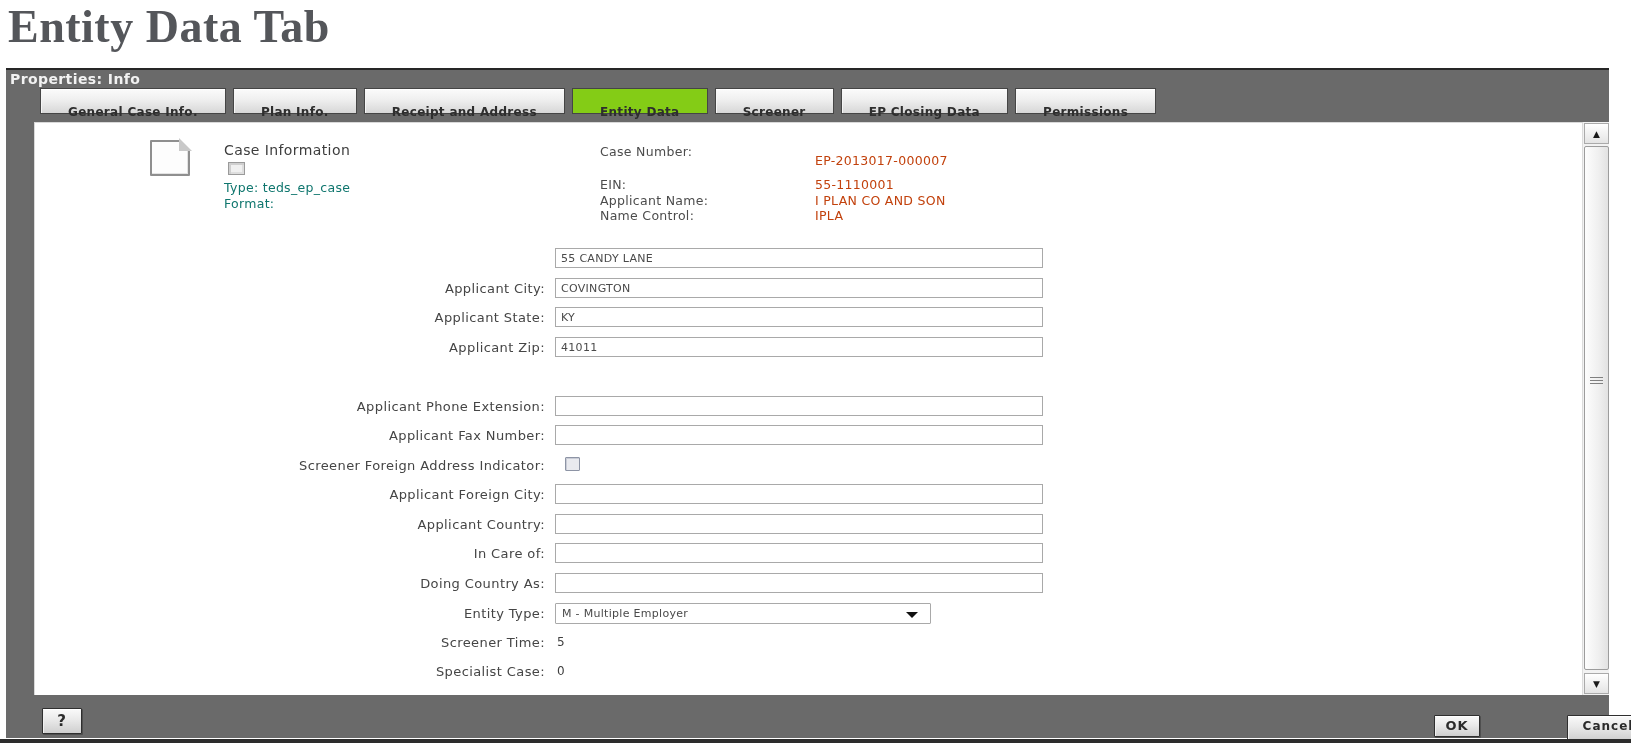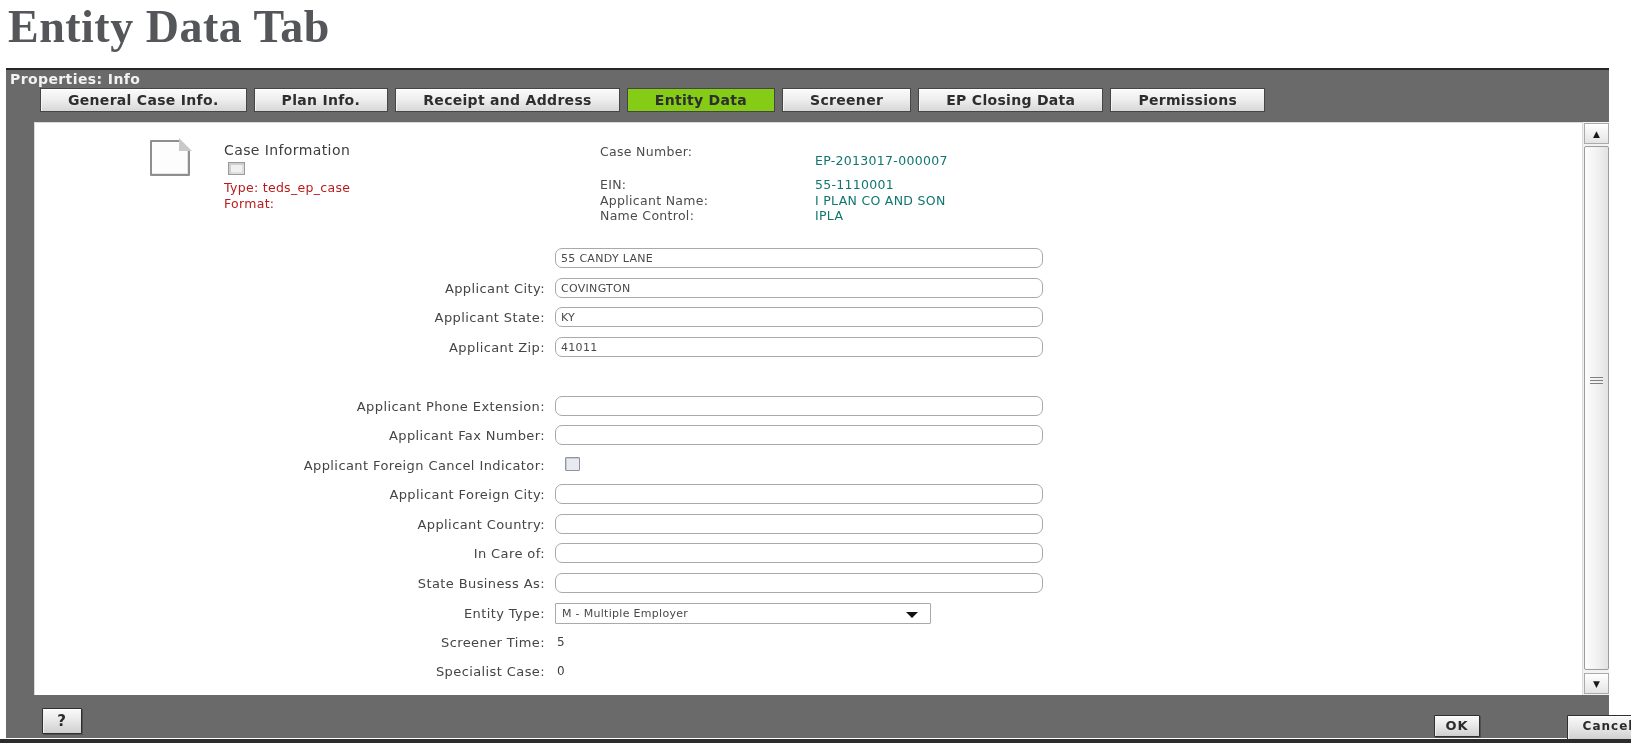--- a/index.html
+++ b/index.html
@@ -19,23 +19,23 @@
     position:absolute; left:6px; top:68px; width:1603px; height:670px;
     background:#6a6a6a; border-top:2px solid #262626;
   }
   .props-label {
     position:absolute; left:4px; top:1px;
     font-size:14px; font-weight:bold; color:#f2f2f2; letter-spacing:0.4px;
   }
   
   .tabs { position:absolute; left:34px; top:18px; height:24px; white-space:nowrap; }
   .tab {
-    display:inline-block; height:24px; line-height:22px; padding:0 27px;
+    display:inline-block; height:24px; line-height:22px; padding:12px 27px;
     margin-right:2px; vertical-align:top; text-align:center;
-    font-size:14px; font-weight:bold; color:#2e2e2e; letter-spacing:0.3px;
+    font-size:12px; font-weight:bold; color:#2e2e2e; letter-spacing:0.3px;
     background:linear-gradient(#fbfbfb,#efefef 45%,#d7d7d7);
     border:1px solid #454545;
     box-shadow:inset 0 1px 0 #ffffff, inset 1px 0 0 #f5f5f5;
     cursor:default;
   }
   .tab.active { background:#84cc16; box-shadow:none; }
   
   .content {
     position:absolute; left:28px; top:52px; width:1575px; height:573px;
     background:#ffffff; overflow:hidden;
@@ -51,34 +51,34 @@
   .doc-fold {
     position:absolute; right:-2px; top:-2px; width:0; height:0;
     border-left:13px solid #c9c9c9; border-top:13px solid #ffffff;
   }
   .hdr-title { position:absolute; left:190px; top:20px; font-size:14px; color:#3d3d3d; letter-spacing:0.4px; }
   .badge-icon {
     position:absolute; left:194px; top:40px; width:17px; height:13px;
     border:1px solid #9a9a9a; background:#f0f0f0;
     box-shadow:inset 2px 2px 0 #cfcfcf, inset -2px -2px 0 #dedede;
   }
-  .hdr-line { position:absolute; font-size:12.5px; color:#b91c1c; letter-spacing:0.3px; }
+  .hdr-line { position:absolute; font-size:12.5px; color:#0f766e; letter-spacing:0.3px; }
   .hl-type   { left:190px; top:58px; }
   .hl-format { left:190px; top:74px; }
   .hdr-label { position:absolute; left:566px; font-size:12.5px; color:#4c4c4c; letter-spacing:0.3px; }
-  .hdr-value { position:absolute; left:781px; font-size:12.5px; color:#0f766e; letter-spacing:0.3px; }
+  .hdr-value { position:absolute; left:781px; font-size:12.5px; color:#c2410c; letter-spacing:0.3px; }
   
   .frow { position:absolute; left:0; width:1050px; height:22px; }
   .flabel {
     position:absolute; left:0; top:3px; width:511px; text-align:right;
     font-size:13px; color:#454545; letter-spacing:0.4px;
   }
   .finput {
     position:absolute; left:521px; top:0; width:488px; height:20px;
-    border:1px solid #a9a9a9; background:#ffffff; border-radius:7px;
+    border:1px solid #a9a9a9; background:#ffffff; border-radius:0;
     font-family:"DejaVu Sans", sans-serif; font-size:11px; color:#4a4a4a;
     padding:0 5px; letter-spacing:0.3px; outline:none;
   }
   .fvalue { position:absolute; left:523px; top:3px; font-size:12px; color:#3f3f3f; }
   .fcheckbox {
     position:absolute; left:531px; top:2px; width:15px; height:14px;
     border:1px solid #8d94a5; background:#e9eaef; border-radius:1px;
     box-shadow:inset 1px 1px 0 #c9ccd6;
   }
   .fselect {
@@ -189,37 +189,37 @@
     </div>
     <div class="frow" style="top:274px">
       <label class="flabel">Applicant Phone Extension:</label>
       <input class="finput" value="" style="">
     </div>
     <div class="frow" style="top:303px">
       <label class="flabel">Applicant Fax Number:</label>
       <input class="finput" value="" style="">
     </div>
     <div class="frow" style="top:333px">
-      <label class="flabel">Applicant Foreign Cancel Indicator:</label>
+      <label class="flabel">Screener Foreign Address Indicator:</label>
       <div class="fcheckbox"></div>
     </div>
     <div class="frow" style="top:362px">
       <label class="flabel">Applicant Foreign City:</label>
       <input class="finput" value="" style="">
     </div>
     <div class="frow" style="top:392px">
       <label class="flabel">Applicant Country:</label>
       <input class="finput" value="" style="">
     </div>
     <div class="frow" style="top:421px">
       <label class="flabel">In Care of:</label>
       <input class="finput" value="" style="">
     </div>
     <div class="frow" style="top:451px">
-      <label class="flabel">State Business As:</label>
+      <label class="flabel">Doing Country As:</label>
       <input class="finput" value="" style="">
     </div>
     <div class="frow" style="top:481px">
       <label class="flabel">Entity Type:</label>
       <div class="fselect">
         <span>M - Multiple Employer</span>
         <span class="arrow"></span>
       </div>
     </div>
     <div class="frow" style="top:510px">

